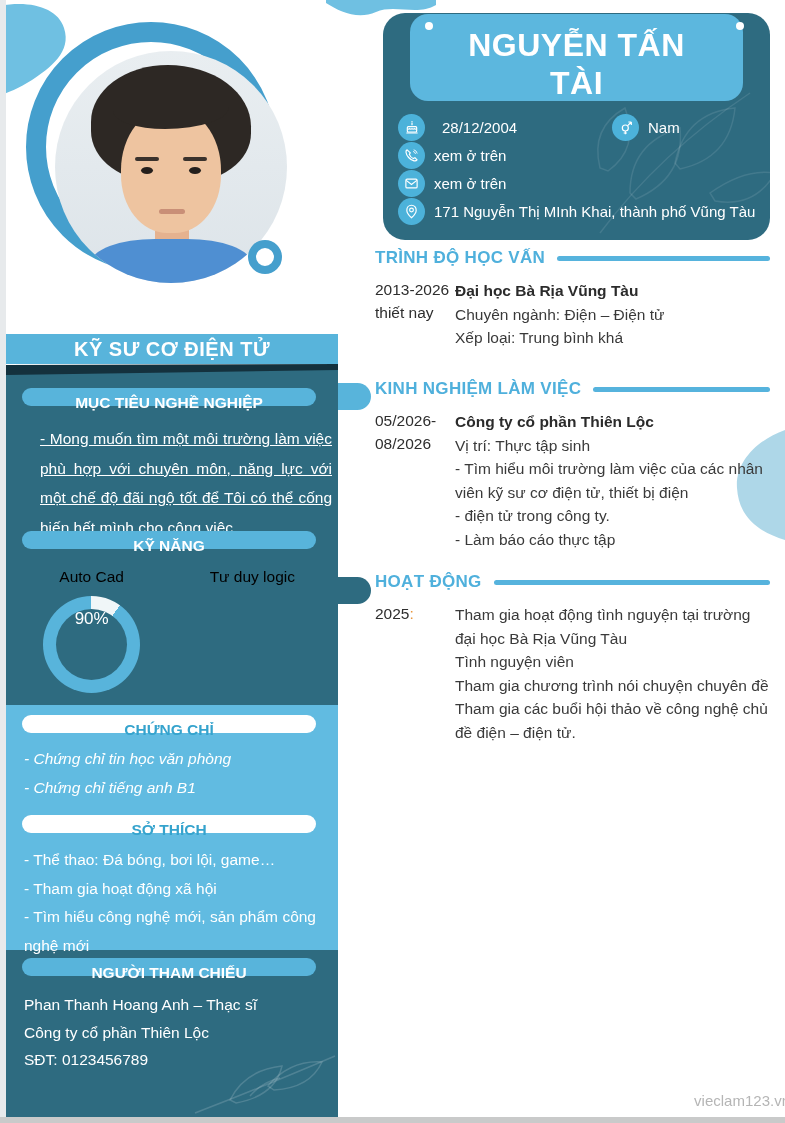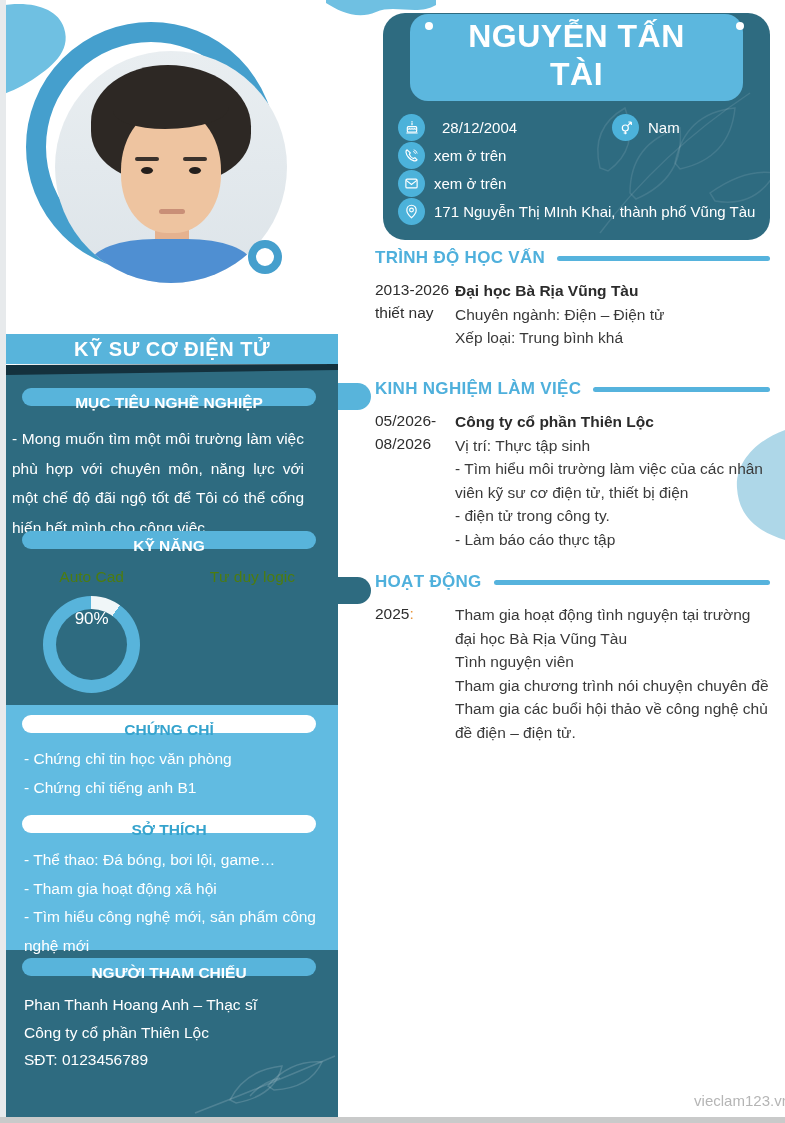--- a/index.html
+++ b/index.html
@@ -46,46 +46,46 @@
   }
   .side-dark { position:absolute; left:6px; top:366px; width:332px; height:752px; background:#2e6b80; z-index:2; }
   .side-light { position:absolute; left:6px; top:705px; width:332px; height:245px; background:#61bbe1; z-index:3; }
   .pill {
     position:absolute; left:22px; width:294px; height:18px; border-radius:17px;
     text-align:center; line-height:30px; font-weight:bold; font-size:15.5px; z-index:5;
   }
   .pill-blue { background:#58b4db; color:#ffffff; }
   .pill-white { background:#ffffff; color:#35a3cd; }
   .side-text { position:absolute; color:#ffffff; font-size:15.5px; z-index:5; }
-  .objective-text { left:12px; top:424px; width:292px; line-height:29.5px; text-align:justify; }
+  .objective-text { left:40px; top:424px; width:292px; line-height:29.5px; text-align:justify;text-decoration:underline; }
   .skill-row { position:absolute; left:6px; top:568px; width:332px; display:flex; justify-content:space-evenly; z-index:5; }
   .skill-col { width:150px; display:flex; flex-direction:column; align-items:center; }
-  .skill-label { color:#4d7c0f; font-size:15.5px; }
+  .skill-label { color:#000000; font-size:15.5px; }
   .donut { width:97px; height:97px; border-radius:50%; margin-top:10px; position:relative; }
   .donut-hole {
     position:absolute; inset:13px; border-radius:50%; background:#2e6b80;
     display:flex; align-items:flex-start; justify-content:center; color:#ffffff; font-size:17px;
   }
   .list-block { position:absolute; left:24px; width:292px; z-index:5; color:#ffffff; font-size:15.5px; line-height:28.5px; }
-  .cert-list { top:745px; }
+  .cert-list { top:745px;font-style:italic; }
   .hobby-list { top:846px; text-align:left; }
   .hobby-list .wrap-justify { text-align:justify; }
   .ref-list { top:991px; line-height:27.5px; }
   
   .header-card {
     position:absolute; left:383px; top:13px; width:387px; height:227px;
     background:#2e6b80; border-radius:22px; z-index:4; overflow:hidden;
   }
   .name-plate {
     position:absolute; left:27px; top:1px; width:333px; height:87px;
     background:#5cb7de; border-radius:18px; z-index:2;
     display:flex; align-items:flex-start; justify-content:center;
   }
   .name-text {
-    margin-top:3px; max-width:255px; text-align:center; color:#ffffff;
+    margin-top:12px; max-width:255px; text-align:center; color:#ffffff;
     font-size:32px; font-weight:bold; line-height:38px; letter-spacing:0.5px;
   }
   .corner-dot { position:absolute; top:9px; width:8px; height:8px; border-radius:50%; background:#ffffff; z-index:3; }
   .contact-row { position:absolute; left:15px; display:flex; align-items:center; z-index:3; }
   .contact-icon {
     width:27px; height:27px; border-radius:50%; background:#4cb2da; flex:none;
     display:flex; align-items:center; justify-content:center;
   }
   .contact-icon svg { display:block; }
   .contact-text { margin-left:9px; color:#ffffff; font-size:15px; white-space:nowrap; }

